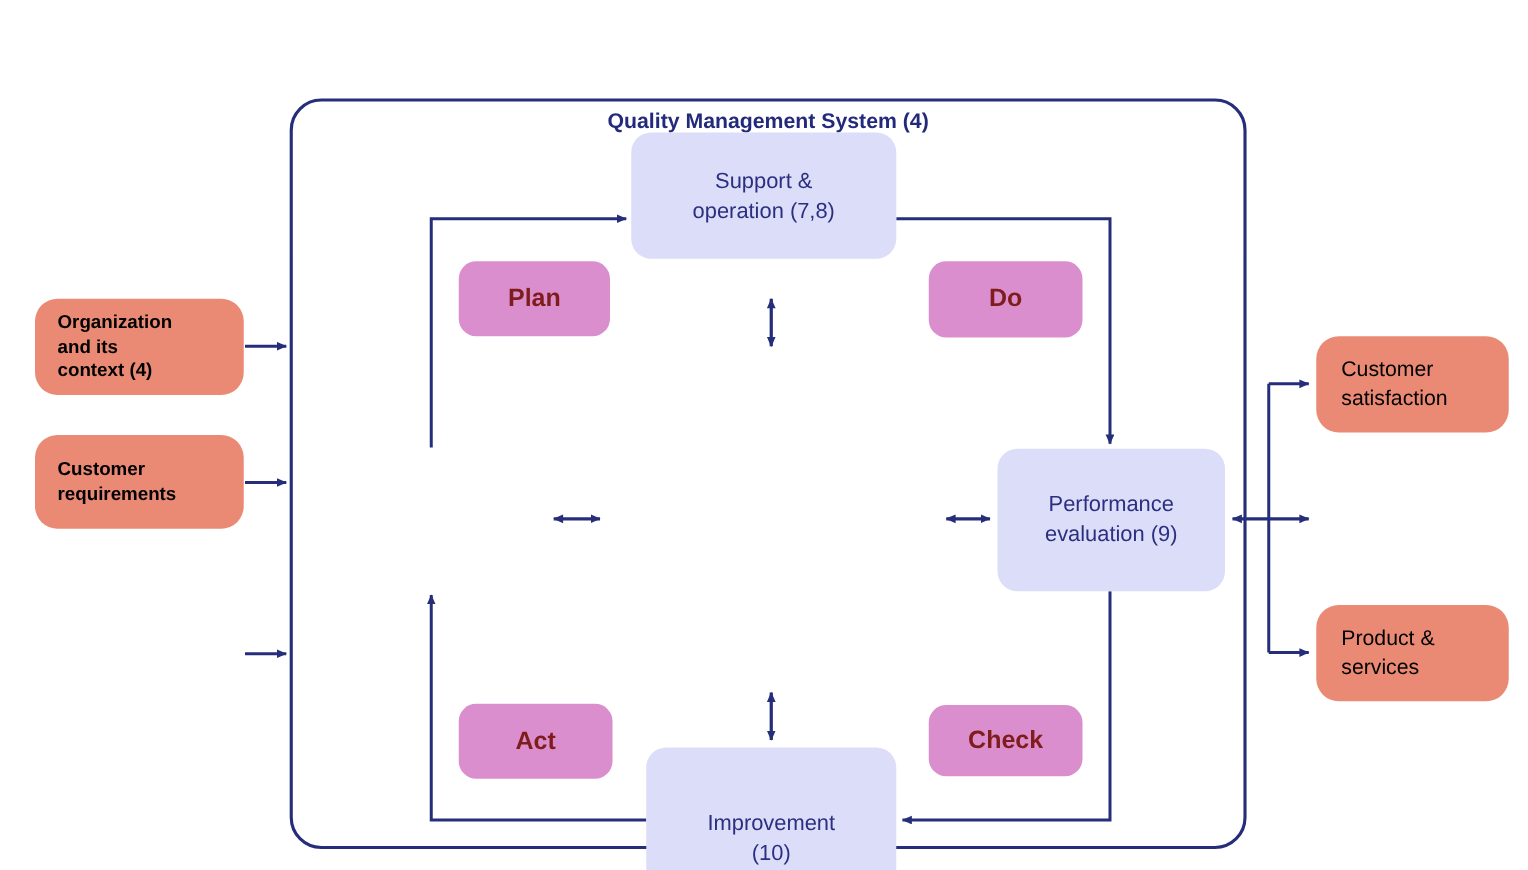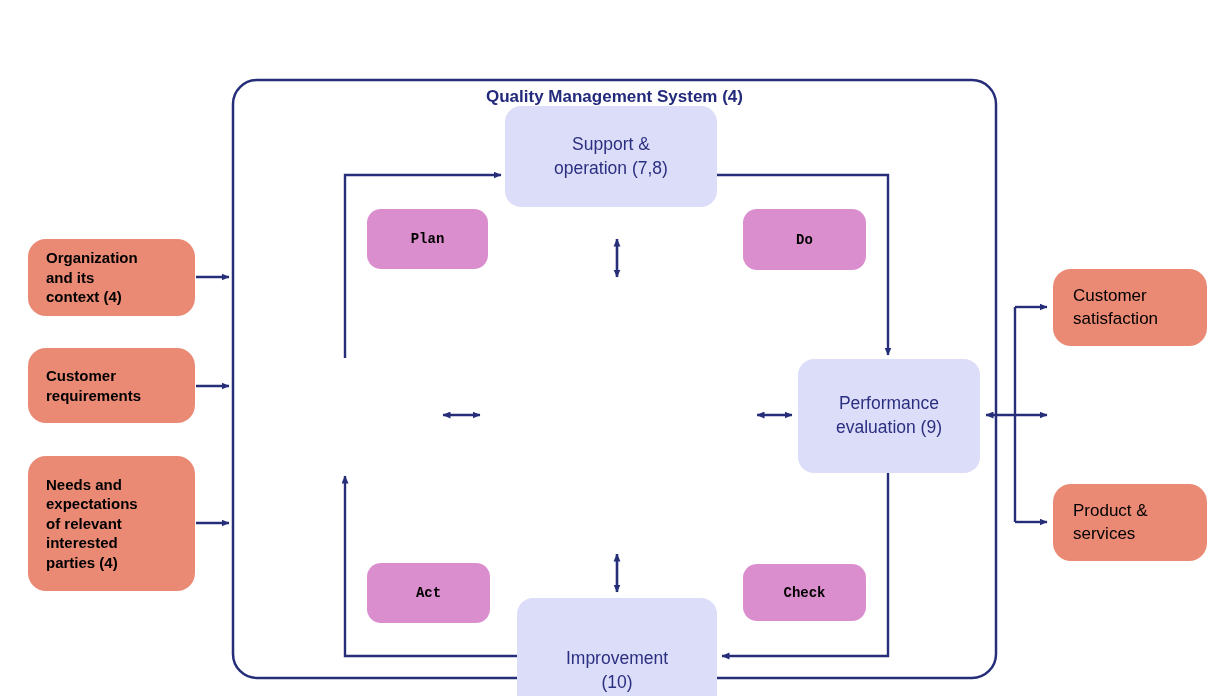--- a/index.html
+++ b/index.html
@@ -38,22 +38,22 @@
   }
   .stage-support     { left: 505px; top:  80px; width: 212px; height: 101px; }
   .stage-planning    { left: 258px; top: 332px; width: 179px; height: 113px; }
   .stage-performance { left: 798px; top: 333px; width: 182px; height: 114px; }
   .stage-improvement { left: 517px; top: 572px; width: 200px; height: 145px; }
 
   .pdca-box {
     background: #db8ecd;
     border-radius: 14px;
     display: flex; align-items: center; justify-content: center;
-    color: #000000;
-    font-size: 14px; font-weight: bold; font-family: Liberation Mono, monospace;
+    color: #7f1d1d;
+    font-size: 20px; font-weight: bold;
   }
   .pdca-plan  { left: 367px; top: 183px; width: 121px; height: 60px; }
   .pdca-do    { left: 743px; top: 183px; width: 123px; height: 61px; }
   .pdca-act   { left: 367px; top: 537px; width: 123px; height: 60px; }
   .pdca-check { left: 743px; top: 538px; width: 123px; height: 57px; }
 
   .center-circle {
     left: 486px; top: 257px; width: 266px; height: 266px;
     background: #7a7de8;
     border-radius: 50%;
@@ -158,27 +158,20 @@
 
   <div class="abs io-box input-box input-org">
     <span>Organization
 and its
 context (4)</span>
   </div>
   <div class="abs io-box input-box input-req">
     <span>Customer
 requirements</span>
   </div>
-  <div class="abs io-box input-box input-needs">
-    <span>Needs and
-expectations
-of relevant
-interested
-parties (4)</span>
-  </div>
 
   <div class="abs io-box output-box output-sat">
     <span>Customer
 satisfaction</span>
   </div>
   <div class="abs io-box output-box output-product">
     <span>Product &amp;
 services</span>
   </div>
 

